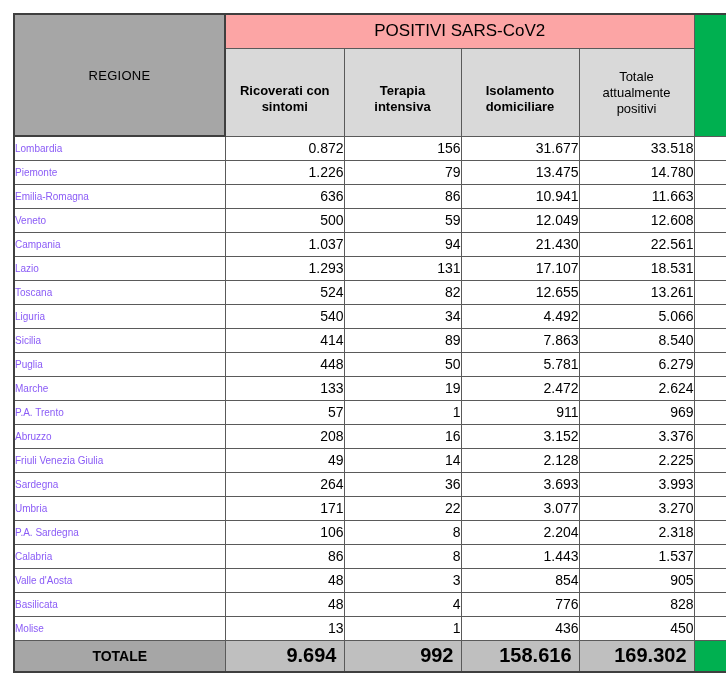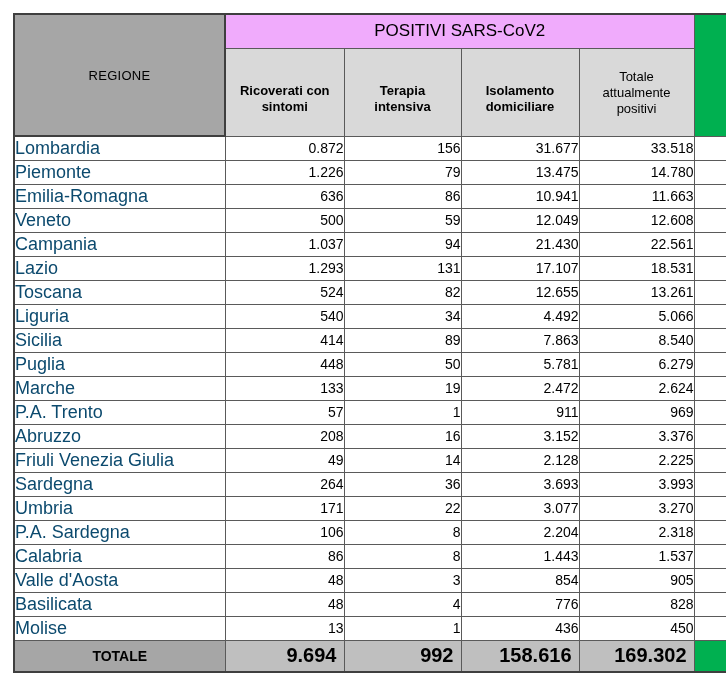--- a/index.html
+++ b/index.html
@@ -52,21 +52,21 @@
   .regione-head {
     background: #a6a6a6;
     text-align: center;
     font-weight: bold;
     font-size: 13px;
     letter-spacing: 0.3px;
     color: #000;
     border: 2px solid #3f3f3f !important;
   }
   .group-head {
-    background: #f0abfc;
+    background: #fca5a5;
     text-align: center;
     font-weight: bold;
     font-size: 17px;
     color: #000;
     height: 34px;
     border: 1px solid #5a5a5a;
     border-top: 2px solid #3f3f3f;
   }
   .sub-head {
     background: #d9d9d9;
@@ -94,22 +94,22 @@
   .extra-total {
     background: #00b050;
     border-right: none;
   }
 
   
   tbody tr { height: 24px; }
   td.region-name {
     text-align: left;
     padding-left: 6px;
-    font-size: 18px;
-    color: #0c4a6e;
+    font-size: 10px;
+    color: #8b5cf6;
     background: #ffffff;
     white-space: nowrap;
   }
   td.num {
     text-align: right;
     padding-right: 7px;
     font-size: 14px;
     color: #000;
     background: #ffffff;
     font-variant-numeric: tabular-nums;

